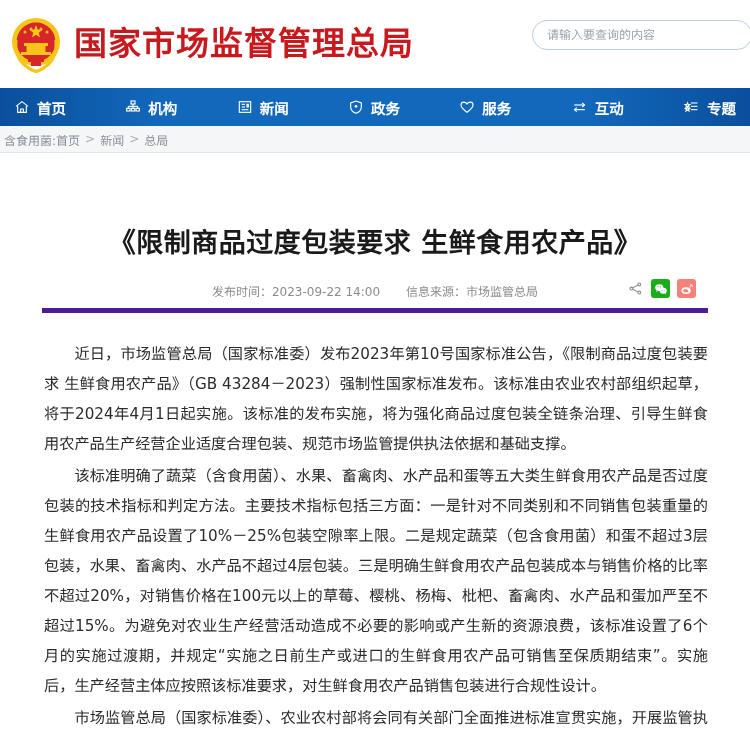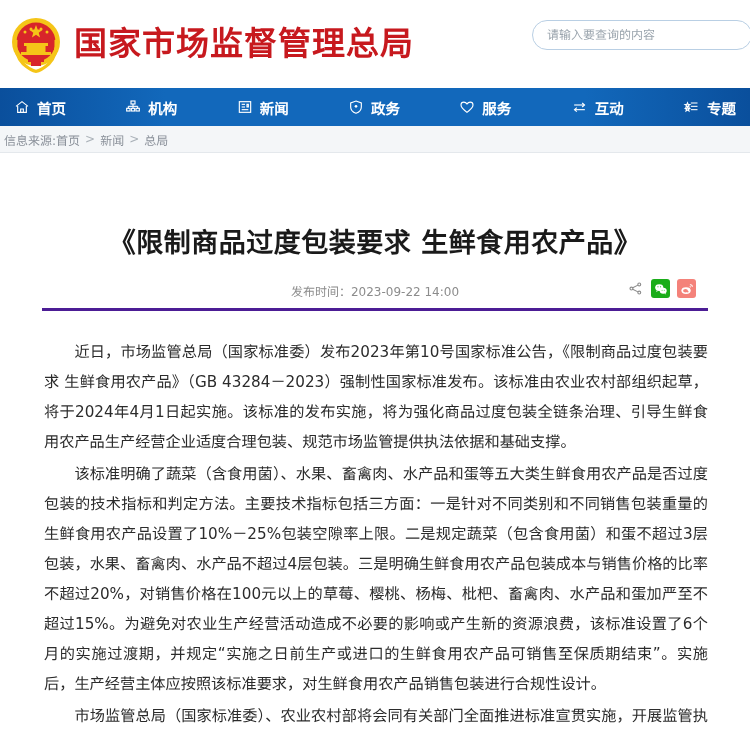--- a/index.html
+++ b/index.html
@@ -141,21 +141,21 @@
   .article-meta {
     margin-top: 20px;
     position: relative;
     display: flex;
     align-items: center;
     justify-content: center;
     gap: 26px;
     font-size: 12px;
     color: #8c8c8c;
     padding-bottom: 9px;
-    border-bottom: 3px solid #4c1d95;
+    border-bottom: 5px solid #4c1d95;
     font-family: "DejaVu Sans", "Liberation Sans", sans-serif;
   }
   .share-group {
     position: absolute;
     right: 12px;
     top: -3px;
     display: flex;
     align-items: center;
     gap: 7px;
   }
@@ -298,36 +298,37 @@
           <path d="M11 11 H21"></path>
           <path d="M11 16 H21"></path>
         <path d="M5 16 l1 2.2 2.3 .1 -1.8 1.4 .7 2.2 -2.2-1.4 -2.2 1.4 .7-2.2 -1.8-1.4 2.3-.1z" transform="translate(1,-4)"></path>
       </svg>
     </span>
     <span>专题</span>
   </div>
 </div>
 
 <div class="crumb-bar">
-  <span>信息来源:</span>
+  <span>含食用菌:</span>
   <a href="#">首页</a>
   <span class="crumb-sep">&gt;</span>
   <a href="#">新闻</a>
   <span class="crumb-sep">&gt;</span>
   <a href="#">总局</a>
 </div>
 
 <div class="article-shell">
 
   <h1 class="article-title">
     <span>《限制商品过度包装要求 生鲜食用农产品》</span><br>
   </h1>
 
   <div class="article-meta">
     <span>发布时间：2023-09-22 14:00</span>
+    <span>信息来源：市场监管总局</span>
 
     <span class="share-group">
       <span class="share-plain">
         <svg width="15" height="15" viewBox="0 0 24 24" fill="none" stroke="#8d8d8d" stroke-width="1.8">
           <circle cx="18" cy="5.5" r="2.3"></circle>
             <circle cx="18" cy="18.5" r="2.3"></circle>
             <circle cx="5.5" cy="12" r="2.3"></circle>
           <path d="M7.6 10.9 L15.9 6.6"></path>
             <path d="M7.6 13.1 L15.9 17.4"></path>
         </svg>

